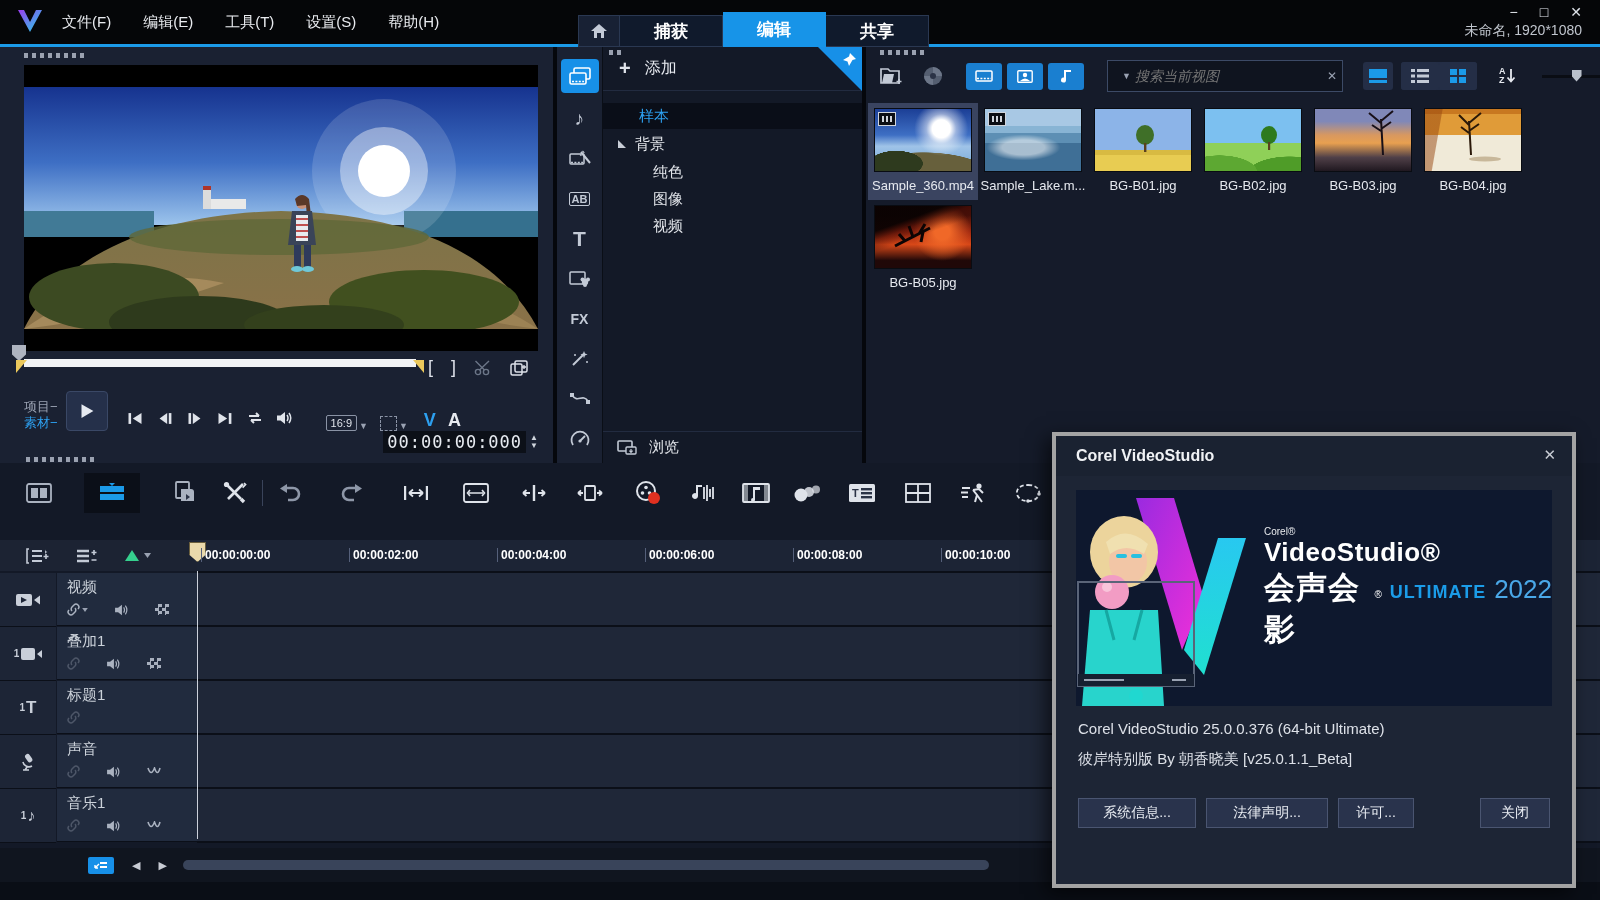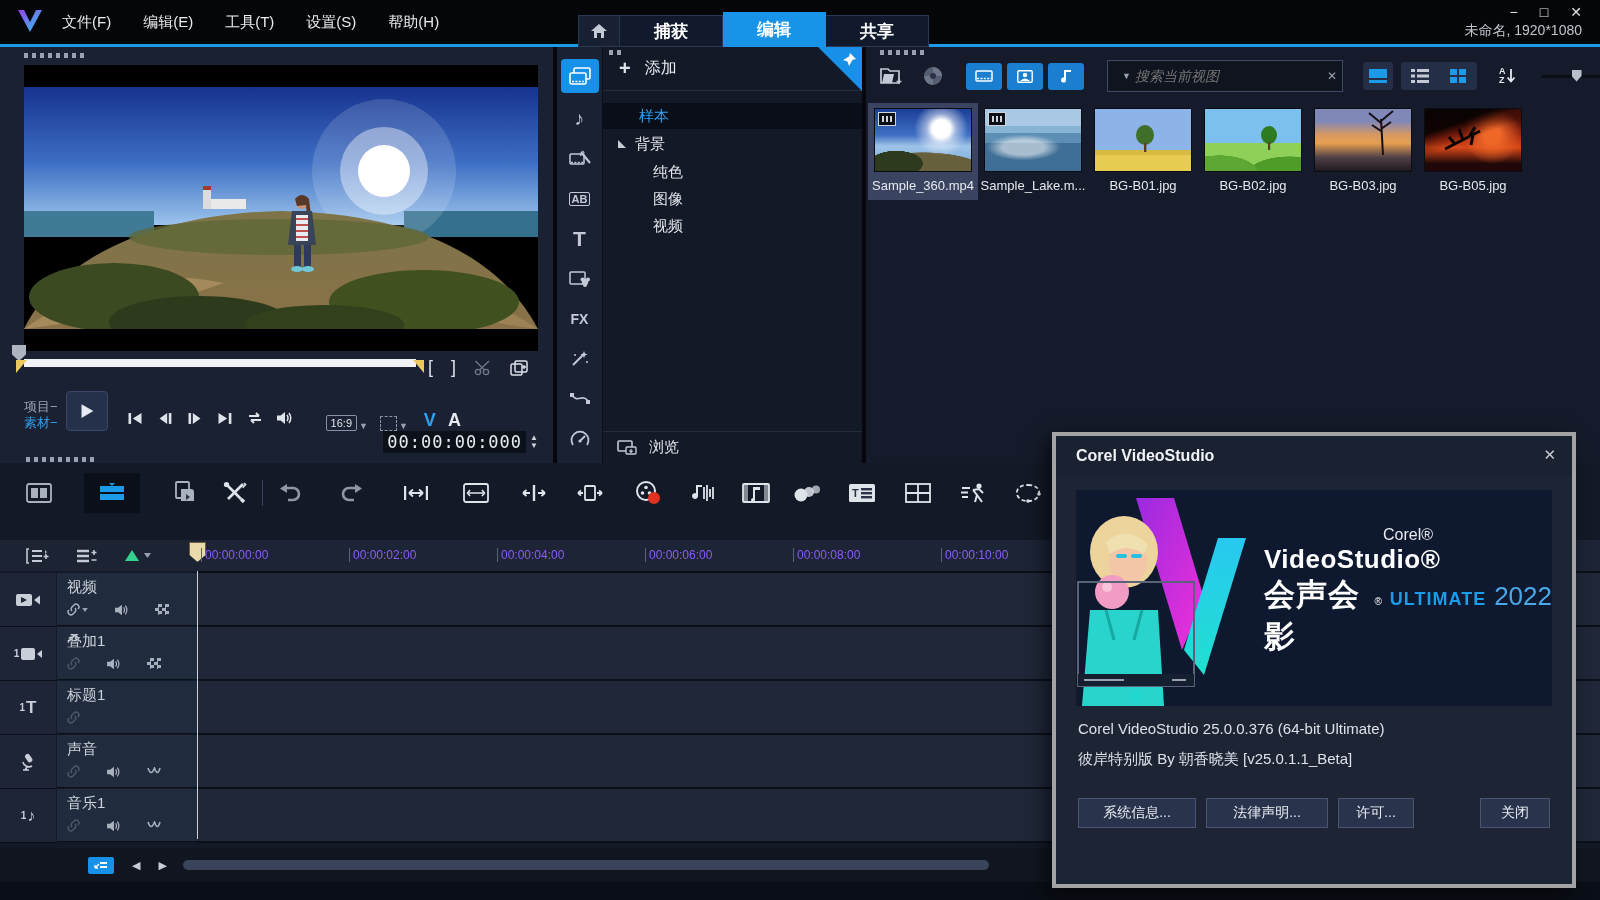--- a/index.html
+++ b/index.html
@@ -121,21 +121,21 @@
 
   
   .tl{left:0;top:463px;width:1600px;height:437px;background:#131927;}
   .tl-toolbar{position:absolute;left:0;top:4px;width:1600px;height:52px;display:flex;align-items:center;}
   .ti{width:34px;height:34px;display:flex;align-items:center;justify-content:center;flex:0 0 auto;}
   .ti.activebox{width:56px;height:40px;background:#0b0f18;}
   .tsep{width:1px;height:26px;background:#39435a;margin:0 10px;flex:0 0 auto;}
   .thead{position:absolute;left:0;top:77px;width:1600px;height:31px;background:#1c2333;}
   .thead .lhs{position:absolute;left:0;top:0;width:197px;height:31px;display:flex;align-items:center;gap:26px;padding-left:26px;box-sizing:border-box;}
   .ruler{position:absolute;left:197px;top:0;right:0;height:31px;background:#1c2435;border-bottom:2px solid #0b0f18;}
-  .rl{position:absolute;top:8px;font-size:12px;color:#8b5cf6;border-left:1px solid #55607a;padding-left:3px;line-height:14px;}
+  .rl{position:absolute;top:8px;font-size:12px;color:#ffffff;border-left:1px solid #55607a;padding-left:3px;line-height:14px;font-weight:bold;}
   .phflag{position:absolute;left:-8px;top:2px;width:15px;height:18px;background:#ead9ab;border:1px solid #6b5f3d;
      clip-path:polygon(0 0,100% 0,100% 62%,50% 100%,0 62%);}
   .phline{position:absolute;left:197px;top:108px;width:1px;height:268px;background:rgba(235,240,248,.85);z-index:3;}
   .trackrow{position:absolute;left:0;width:1600px;height:53px;}
   .tbadge{position:absolute;left:0;top:0;width:56px;height:53px;background:#1d2536;border-bottom:1px solid #0b0f18;
      display:flex;align-items:center;justify-content:center;color:#c9cfd9;}
   .thdr{position:absolute;left:57px;top:0;width:140px;height:53px;background:#212b3e;border-bottom:1px solid #0b0f18;box-sizing:border-box;padding:5px 0 0 10px;}
   .tlabel{font-size:15px;color:#ccd2da;}
   .ticons{display:flex;align-items:center;gap:26px;margin-top:6px;}
   .lane{position:absolute;left:197px;top:0;right:0;height:52px;background:#1f2738;border-bottom:2px solid #0b0f18;}
@@ -151,21 +151,21 @@
   .bottomstrip{position:absolute;left:0;top:419px;width:1600px;height:18px;background:#0a0e16;}
 
   
   .dialog{left:1052px;top:432px;width:516px;height:448px;background:#1d2535;border:4px solid #a3a3a3;
      box-shadow:-6px 6px 18px rgba(0,0,0,.6);z-index:10;}
   .dhead{position:absolute;left:0;top:0;width:100%;height:40px;background:#1a2231;display:flex;align-items:center;}
   .dtitle{font-size:16px;font-weight:bold;color:#f0f2f5;margin-left:20px;}
   .dclose{position:absolute;right:16px;top:10px;color:#c8ccd4;font-size:15px;}
   .banner{position:absolute;left:20px;top:54px;width:476px;height:216px;background:#0e182e;overflow:hidden;}
   .brandtext{position:absolute;left:188px;top:36px;}
-  .b-corel{font-size:16px;color:#e8eaee;text-align:center;}
+  .b-corel{font-size:10px;color:#e8eaee;}
   .b-prod{font-size:26px;font-weight:bold;color:#fff;line-height:30px;letter-spacing:.5px;}
   .b-cnrow{display:flex;align-items:baseline;}
   .b-cn{font-size:31px;font-weight:bold;color:#fff;letter-spacing:1px;}
   .b-reg{font-size:10px;color:#fff;vertical-align:top;margin-left:1px;}
   .b-ult{font-size:18px;font-weight:bold;color:#1b9ce8;margin-left:8px;letter-spacing:1px;}
   .b-year{font-size:26px;color:#4aa8e8;margin-left:8px;}
   .dver{position:absolute;left:22px;font-size:15px;color:#dde1e8;}
   .dbtns{position:absolute;left:22px;top:362px;width:472px;display:flex;align-items:center;}
   .dbtn{height:30px;background:#29334c;border:1px solid #4a5571;color:#e8ecf2;font-size:14px;
      display:flex;align-items:center;justify-content:center;margin-right:10px;box-sizing:border-box;}
@@ -564,20 +564,29 @@
       </div>
       <div class="mcell">
         <div class="thumb art-b03">
           <svg width="96" height="62" viewBox="0 0 96 62">
               <path d="M68 46 L66 10 M66 14 L54 4 M66 12 L78 2 M66 22 L57 16 M66 20 L76 13" stroke="#181018" stroke-width="2" fill="none"></path>
             </svg>
         </div>
         <div class="mlabel">BG-B03.jpg</div>
       </div>
       <div class="mcell">
+        <div class="thumb art-b04">
+          <svg width="96" height="62" viewBox="0 0 96 62">
+              <path d="M46 46 L44 12 M44 16 L34 6 M44 14 L56 4 M44 24 L36 18 M44 22 L54 15" stroke="#2a1808" stroke-width="2" fill="none"></path>
+              <ellipse cx="60" cy="50" rx="16" ry="2.5" fill="#c8b89a"></ellipse>
+            </svg>
+        </div>
+        <div class="mlabel">BG-B04.jpg</div>
+      </div>
+      <div class="mcell">
         <div class="thumb art-b05">
           <svg width="96" height="62" viewBox="0 0 96 62">
               <path d="M20 40 L55 22 M38 31 L34 20 M44 28 L50 18 M48 26 L46 36 M30 35 L24 28" stroke="#0c0404" stroke-width="3" fill="none"></path>
             </svg>
         </div>
         <div class="mlabel">BG-B05.jpg</div>
       </div>
     </div>
   </div>
 

